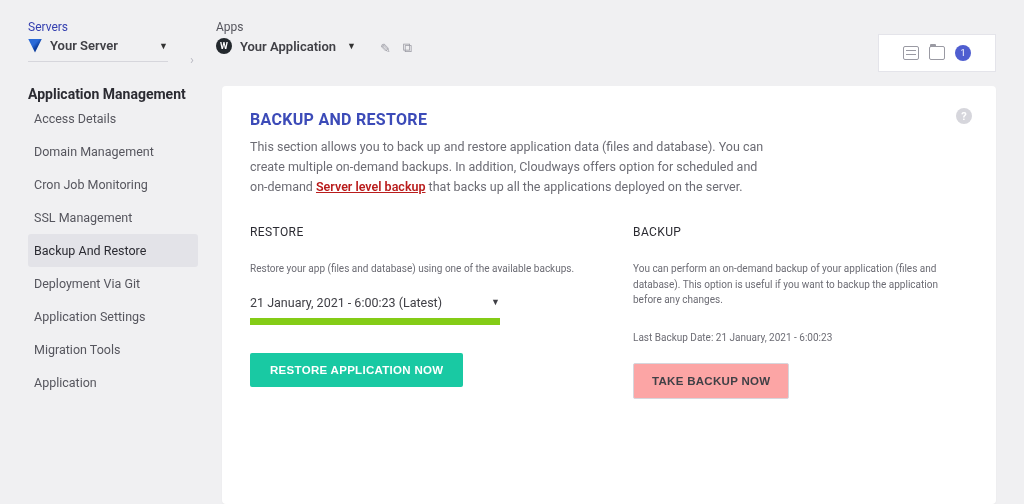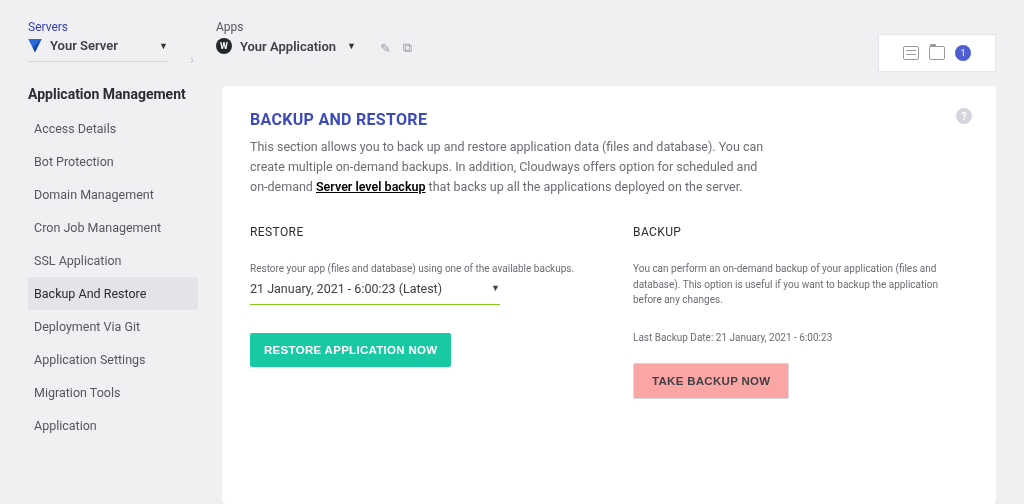--- a/index.html
+++ b/index.html
@@ -85,21 +85,21 @@
   .badge {
     width:16px; height:16px; border-radius:50%; background:#4f5ed0; color:#fff;
     display:inline-flex; align-items:center; justify-content:center; font-size:9px;
   }
   
   .main {
     display:flex; gap:24px; flex:1; margin-top:4px;
   }
   .sidebar { width:170px; flex-shrink:0; }
   .sidebar h3 {
-    font-size:14px; font-weight:700; color:#2b2b32; margin-bottom:10px;
+    font-size:14px; font-weight:700; color:#2b2b32; margin-bottom:0;
   }
   .nav-item {
     font-size:12.5px; color:#56565e; padding:9px 10px 9px 6px; border-radius:3px;
     cursor:pointer; display:flex; align-items:center;
   }
   .nav-item.active { background:#e3e3e8; color:#2b2b32; }
   .nav-item .chev { margin-left:auto; font-size:10px; color:#7a7a82; }
   .content {
     flex:1; background:#fff; border-radius:4px; box-shadow:0 1px 2px rgba(0,0,0,0.04);
     padding:24px 28px;
@@ -107,36 +107,36 @@
   }
   .title {
     color:#3c4bb8; font-size:16px; font-weight:700; letter-spacing:.3px;
   }
   .help-icon {
     position:absolute; top:22px; right:24px; width:16px; height:16px; border-radius:50%;
     background:#d6d6dc; color:#fff; font-size:11px; display:flex; align-items:center; justify-content:center; font-weight:bold;
     cursor:pointer;
   }
   .desc { color:#6c6c74; font-size:12.5px; line-height:1.6; margin-top:8px; max-width:520px; }
-  .desc a { color:#000000; text-decoration:underline; font-weight:600; }
+  .desc a { color:#b91c1c; text-decoration:underline; font-weight:600; }
   .panels { display:flex; gap:48px; margin-top:28px; }
   .panel { flex:1; }
   .panel h4 {
     font-size:12px; font-weight:400; letter-spacing:.4px; color:#2b2b32;
   }
   .panel p { color:#6c6c74; font-size:10px; line-height:1.55; margin-top:22px; }
   .select-backup {
-    border-bottom:1px solid #84cc16; width:250px;
+    margin-top:14px; border-bottom:7px solid #84cc16; width:250px;
     padding:4px 0 8px 0; display:flex; align-items:center; cursor:pointer;
     font-size:12.5px; color:#404046;
   }
   .select-backup .caret { margin-left:auto; font-size:9px; }
   .btn-restore {
     margin-top:28px; background:#19c9a3; color:#fff; border:none;
-    padding:11px 14px; font-size:11.5px; font-weight:700; letter-spacing:.3px;
+    padding:11px 20px; font-size:11.5px; font-weight:700; letter-spacing:.3px;
     cursor:pointer; border-radius:2px;
   }
   .btn-backup {
     margin-top:18px; background:#fca5a5; color:#404046; border:1px solid #d6d6dc;
     padding:11px 18px; font-size:11.5px; font-weight:700; letter-spacing:.3px;
     cursor:pointer; border-radius:2px;
   }
   .last-backup { color:#6c6c74; font-size:12.5px; margin-top:22px; }
 </style>
 </head>
@@ -173,30 +173,27 @@
   </div>
 
   <div class="main">
     <aside class="sidebar">
       <h3>Application Management</h3>
       <div id="nav-list">
           <div class="nav-item">
             <span>Access Details</span>
           </div>
           <div class="nav-item">
-            <span>Bot Protection</span>
-          </div>
-          <div class="nav-item">
             <span>Domain Management</span>
           </div>
           <div class="nav-item">
-            <span>Cron Job Management</span>
-          </div>
-          <div class="nav-item">
-            <span>SSL Application</span>
+            <span>Cron Job Monitoring</span>
+          </div>
+          <div class="nav-item">
+            <span>SSL Management</span>
           </div>
           <div class="nav-item active">
             <span>Backup And Restore</span>
           </div>
           <div class="nav-item">
             <span>Deployment Via Git</span>
           </div>
           <div class="nav-item">
             <span>Application Settings</span>
           </div>

